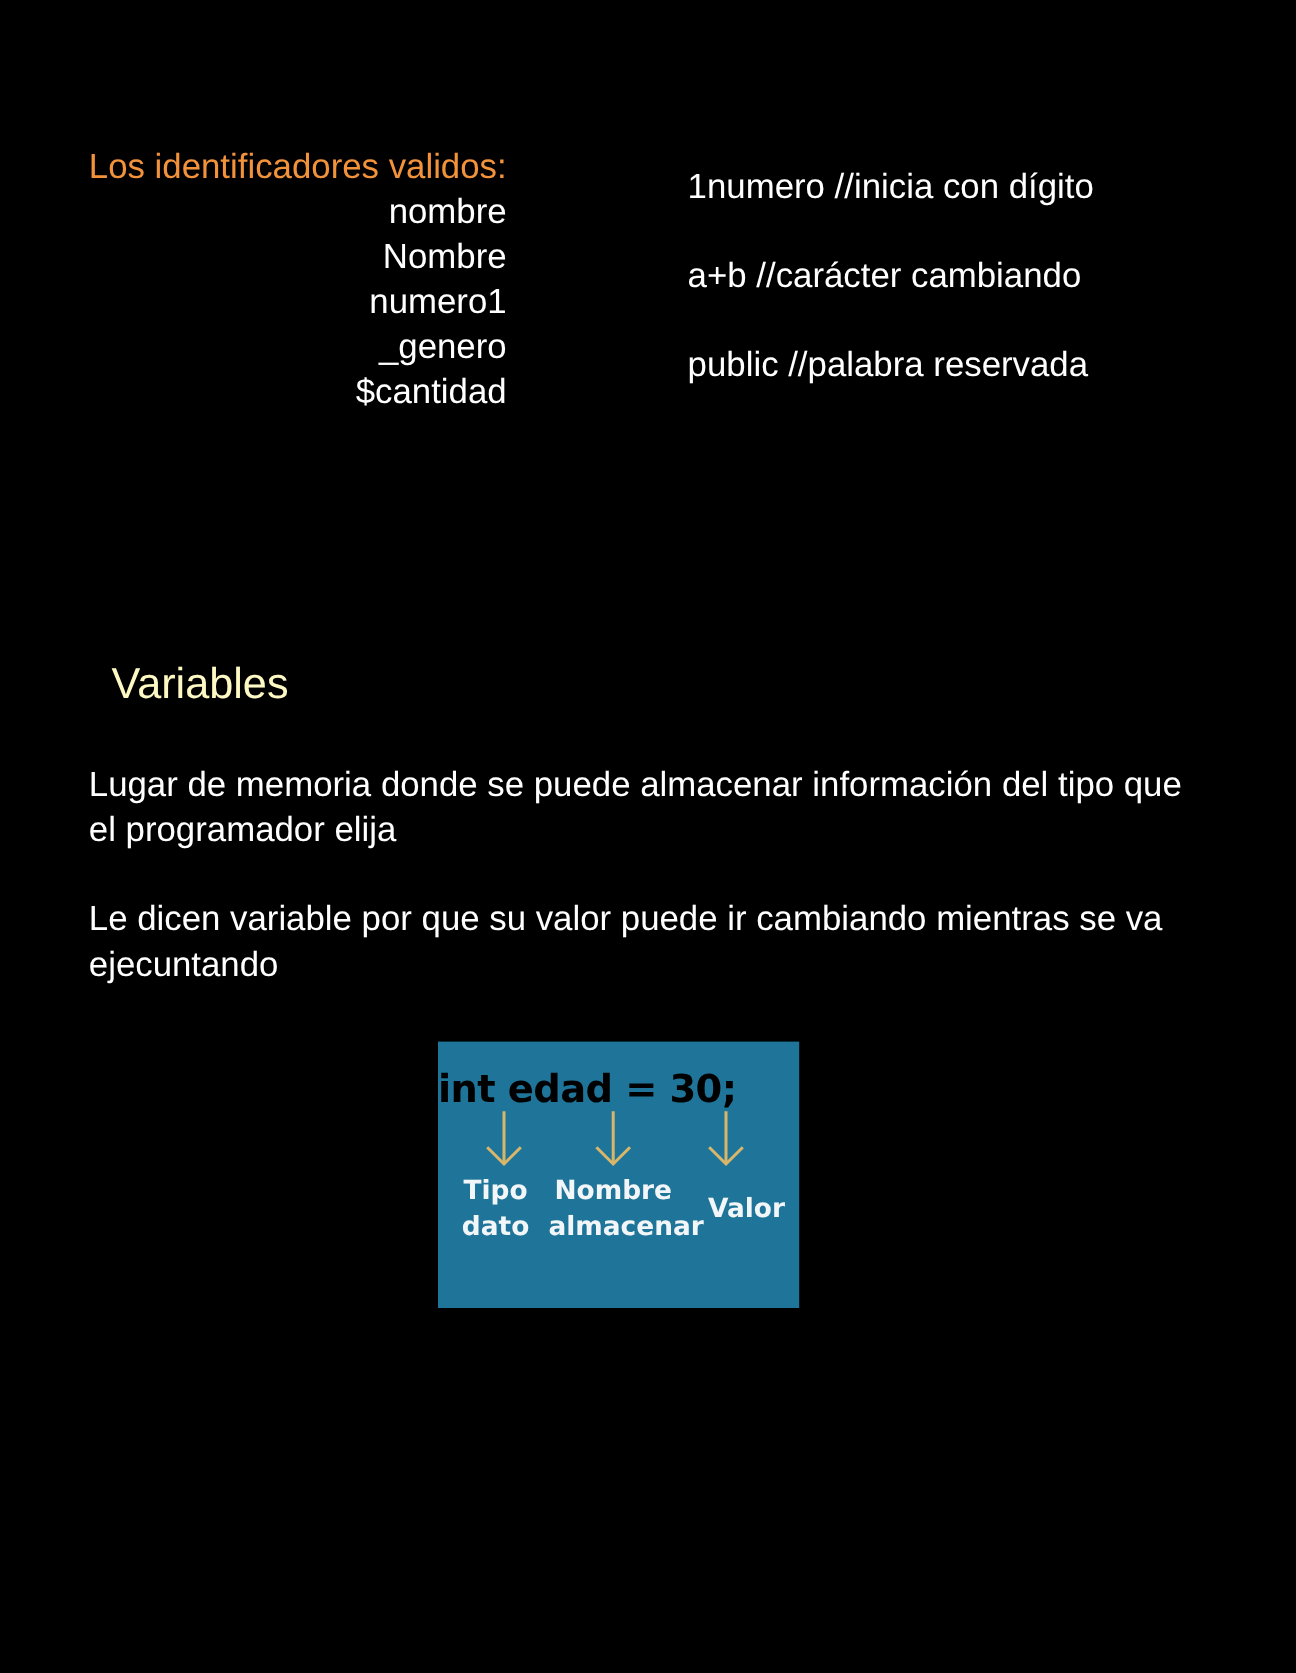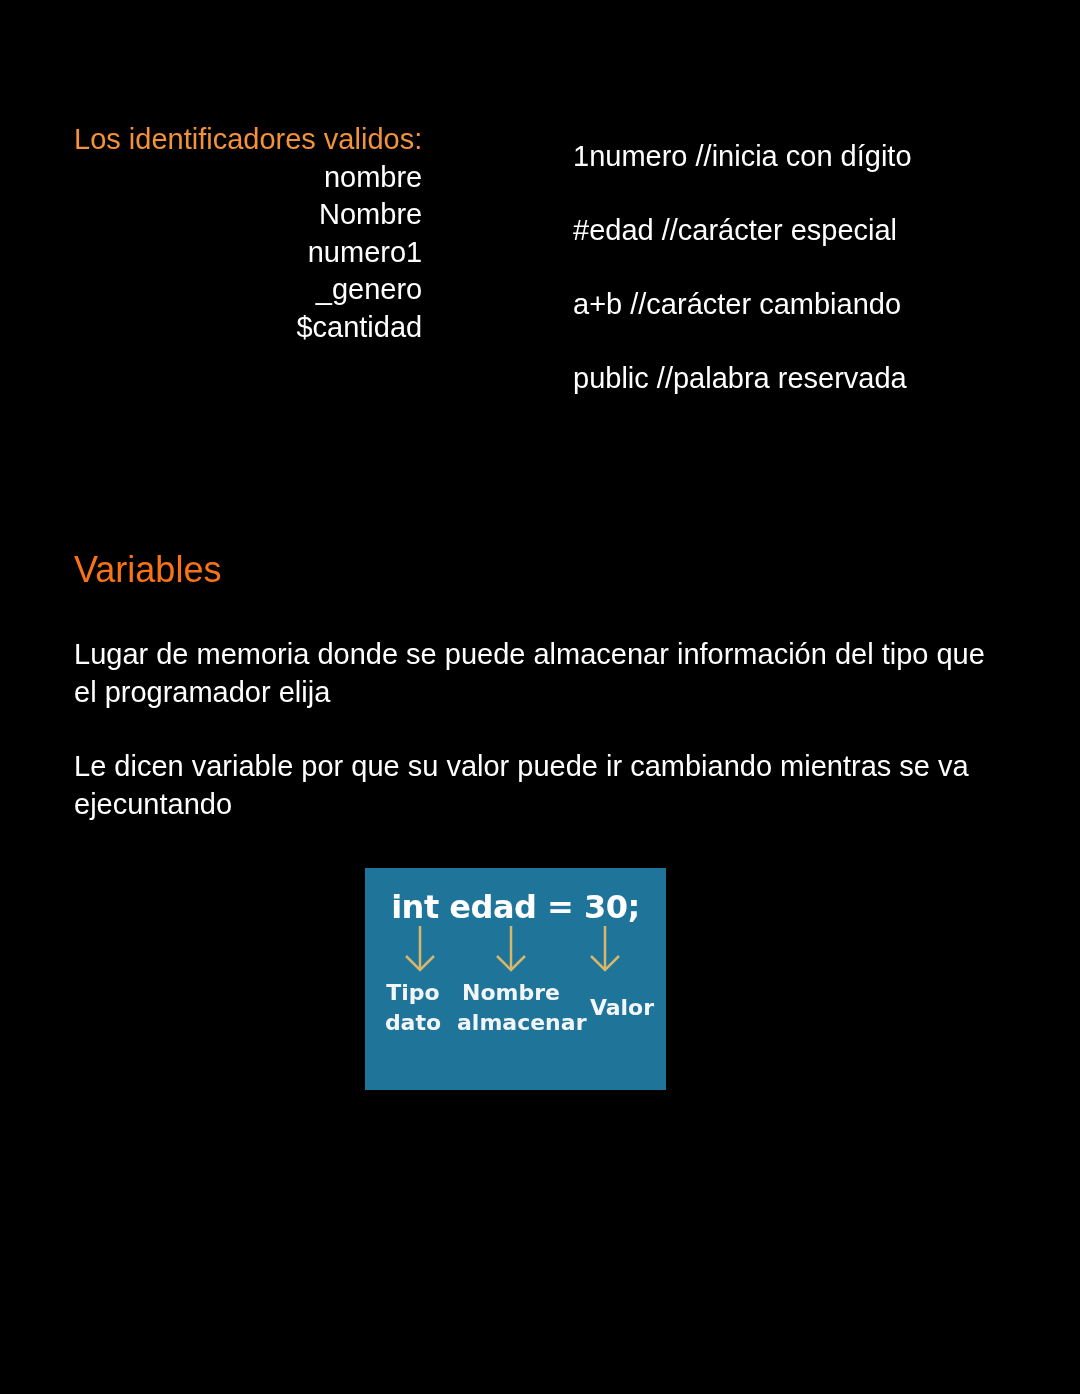--- a/index.html
+++ b/index.html
@@ -10,39 +10,39 @@
     body {
       width: 1080px;
       height: 1394px;
       position: relative;
       overflow: hidden;
       font-family: "Liberation Sans", sans-serif;
       color: #ffffff;
     }
     .abs { position: absolute; }
     .orange { color: #f2923a; }
-    .pink { color: #f97316; }
+    .pink { color: #fef9c3; margin-left: 19px; }
     .txt { font-size: 29px; line-height: 37.5px; white-space: nowrap; }
 
     #valid-block { left: 74px; top: 121px; text-align: right; }
     #invalid-block { left: 573px; top: 138px; }
     #invalid-block .row { height: 74px; line-height: 37.5px; }
 
     #variables-title { left: 74px; top: 548px; font-size: 36px; line-height: 44px; }
     #para1 { left: 74px; top: 636px; width: 940px; font-size: 29px; line-height: 37.5px; white-space: normal; }
     #para2 { left: 74px; top: 748px; width: 940px; font-size: 29px; line-height: 37.5px; white-space: normal; }
 
     #diagram {
       left: 365px; top: 868px; width: 301px; height: 222px;
       background: #1f7599;
     }
     #diagram .code {
       position: absolute; left: 0; width: 301px; top: 20px;
-      text-align: center; font-weight: bold; font-size: 32px; letter-spacing: -0.5px;
-      color: #ffffff;
+      text-align: left; font-weight: bold; font-size: 32px; letter-spacing: -0.5px;
+      color: #000000;
       font-family: "DejaVu Sans", sans-serif;
     }
     #diagram .arrow { position: absolute; top: 56px; }
     #diagram .lbl {
       position: absolute; font-weight: bold; font-size: 22px; line-height: 30px;
       text-align: center; color: #f3f6f8;
       font-family: "DejaVu Sans", sans-serif;
     }
   </style>
 </head>
@@ -52,21 +52,20 @@
   <div class="orange">Los identificadores validos:</div>
   <div>nombre</div>
   <div>Nombre</div>
   <div>numero1</div>
   <div>_genero</div>
   <div>$cantidad</div>
 </div>
 
 <div id="invalid-block" class="abs txt">
   <div class="row">1numero //inicia con dígito</div>
-  <div class="row">#edad //carácter especial</div>
   <div class="row">a+b //carácter cambiando</div>
   <div class="row">public //palabra reservada</div>
 </div>
 
 <div id="variables-title" class="abs pink">Variables</div>
 <div id="para1" class="abs">Lugar de memoria donde se puede almacenar información del tipo que el programador elija</div>
 <div id="para2" class="abs">Le dicen variable por que su valor puede ir cambiando mientras se va ejecuntando</div>
 
 <div id="diagram" class="abs">
   <div class="code">int edad = 30;</div>

